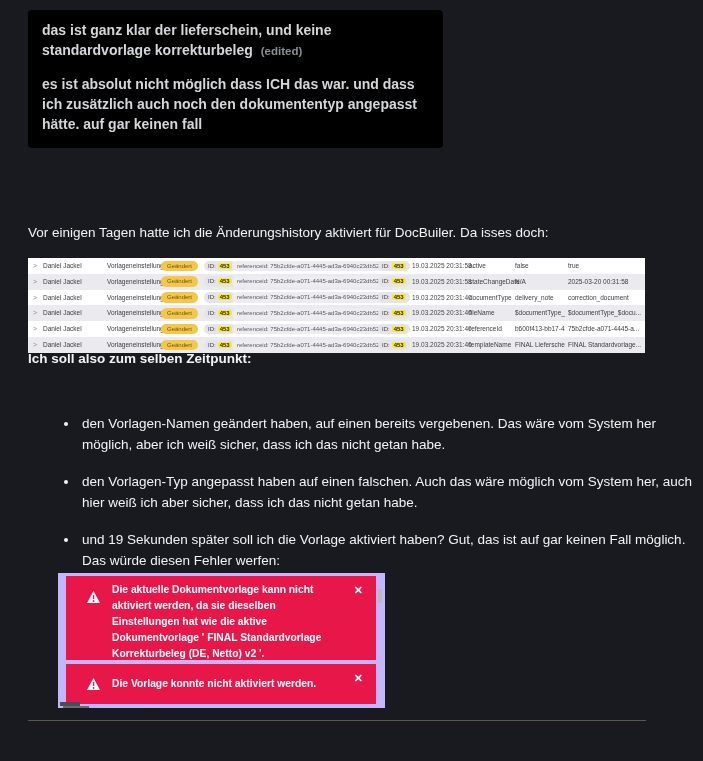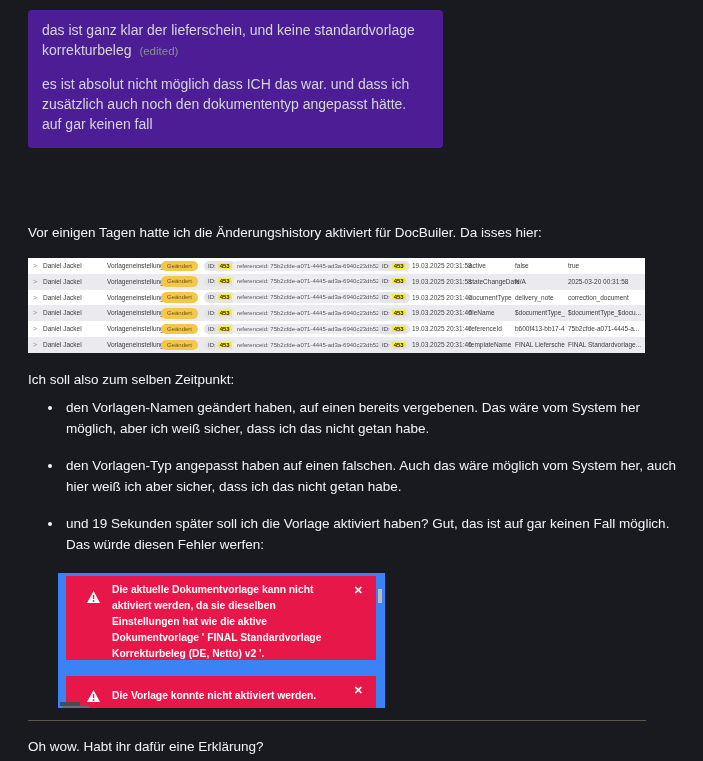--- a/index.html
+++ b/index.html
@@ -4,30 +4,30 @@
 <style>
   html,body{margin:0;padding:0;background:#101114;}
   .stage{
     position:relative;width:703px;height:761px;overflow:hidden;
     background:#181a1f;font-family:"Liberation Sans",sans-serif;
     -webkit-font-smoothing:antialiased;
   }
   
   .quote{
     position:absolute;left:28px;top:10px;width:387px;
-    background:#4c1d95;border-radius:4px;padding:10px 14px;
-    color:#d4d6d9;font-size:14px;line-height:20px;
+    background:#000000;border-radius:4px;padding:10px 14px;
+    color:#d4d6d9;font-size:14px;line-height:20px;font-weight:bold;
   }
   .quote p{margin:0 0 13px 0;}
   .quote p:last-child{margin-bottom:4px;}
   .edited{color:#8a8e93;font-size:11.5px;margin-left:4px;}
   
   .bodytext{position:absolute;left:28px;color:#f2f3f5;font-size:13.5px;line-height:18px;white-space:nowrap;}
   .p-intro{top:224px;}
-  .p-list-intro{top:371px;}
+  .p-list-intro{top:350px;font-weight:bold;}
   .p-outro{top:738px;}
   
   .shot1{position:absolute;left:28px;top:258px;width:617px;height:95px;background:#ffffff;overflow:hidden;}
   .t-row{position:relative;height:15.8px;font-size:6.5px;color:#3c3c40;background:#fff;}
   .t-row.alt{background:#eaeaef;}
   .cell{position:absolute;top:0;line-height:15.8px;white-space:nowrap;}
   .c-exp{left:5px;color:#8b8b90;font-size:7px;}
   .c-user{left:15px;}
   .c-type{left:79px;}
   .pill-action{
@@ -44,30 +44,30 @@
   .pill-ref{
     left:204px;top:2.6px;height:10.6px;line-height:10.6px;
     background:#ededf1;color:#57575c;border-radius:6px;padding:0 5px;font-size:6px;
   }
   .c-date{left:384px;color:#48484c;}
   .c-field{left:441px;}
   .c-old{left:487px;width:50px;overflow:hidden;}
   .c-new{left:540px;width:75px;overflow:hidden;}
   
   .bullets{
-    position:absolute;left:44px;top:396px;width:620px;margin:1px;padding:0 0 0 18px;
+    position:absolute;left:44px;top:396px;width:620px;margin:17px;padding:0 0 0 18px;
     color:#f2f3f5;font-size:13.5px;line-height:21px;
   }
   .bullets li{margin-bottom:16px;padding-left:3px;}
   .bullets .b{font-weight:normal;}
   
-  .shot2{position:absolute;left:58px;top:573px;width:327px;height:135px;background:#3b82f6;overflow:hidden;}
+  .shot2{position:absolute;left:58px;top:573px;width:327px;height:135px;background:#c4b5fd;overflow:hidden;}
   .toast{position:absolute;left:8px;width:310px;background:#e8174a;color:#ffffff;}
   .toast1{top:3px;height:84px;}
-  .toast2{top:91px;height:40px;margin-top:12px;}
+  .toast2{top:91px;height:40px;}
   .warn{position:absolute;left:21px;top:13px;}
   .toast2 .warn{top:12px;}
   .toast-text{
     position:absolute;left:46px;top:6px;width:232px;
     font-size:10.3px;font-weight:bold;line-height:16px;
   }
   .toast2 .toast-text{top:12px;width:250px;}
   .close{
     position:absolute;right:13px;top:9px;
     font-size:11px;font-weight:bold;line-height:11px;
@@ -86,21 +86,21 @@
   <div class="quote">
     <p>
       <span>das ist ganz klar der lieferschein, und keine standardvorlage korrekturbeleg</span>
       <span class="edited">(edited)</span>
     </p>
     <p>
       <span>es ist absolut nicht möglich dass ICH das war. und dass ich zusätzlich auch noch den dokumententyp angepasst hätte. auf gar keinen fall</span>
     </p>
   </div>
 
-  <div class="bodytext p-intro">Vor einigen Tagen hatte ich die Änderungshistory aktiviert für DocBuiler. Da isses hier:</div>
+  <div class="bodytext p-intro">Vor einigen Tagen hatte ich die Änderungshistory aktiviert für DocBuiler. Da isses doch:</div>
 
   <div class="shot1">
 
       <div class="t-row">
         <span class="cell c-exp">&gt;</span>
         <span class="cell c-user">Daniel Jackel</span>
         <span class="cell c-type">Vorlageneinstellung</span>
         <span class="cell pill-action">Geändert</span>
         <span class="cell pill-id c-id1"><span>ID:</span><span class="hl">453</span></span>
         <span class="cell pill-ref">referenceid: 75b2cfde-a071-4445-ad3a-6940c23db527</span>
@@ -219,15 +219,14 @@
       <span class="toast-text">Die Vorlage konnte nicht aktiviert werden.</span>
       <span class="close">✕</span>
     </div>
     <span class="scroll-thumb"></span>
     <span class="smudge2"></span>
     <span class="smudge1"></span>
   </div>
 
   <div class="divider"></div>
 
-  <div class="bodytext p-outro">Oh wow. Habt ihr dafür eine Erklärung?</div>
 
 </div>
 
 </body></html>

